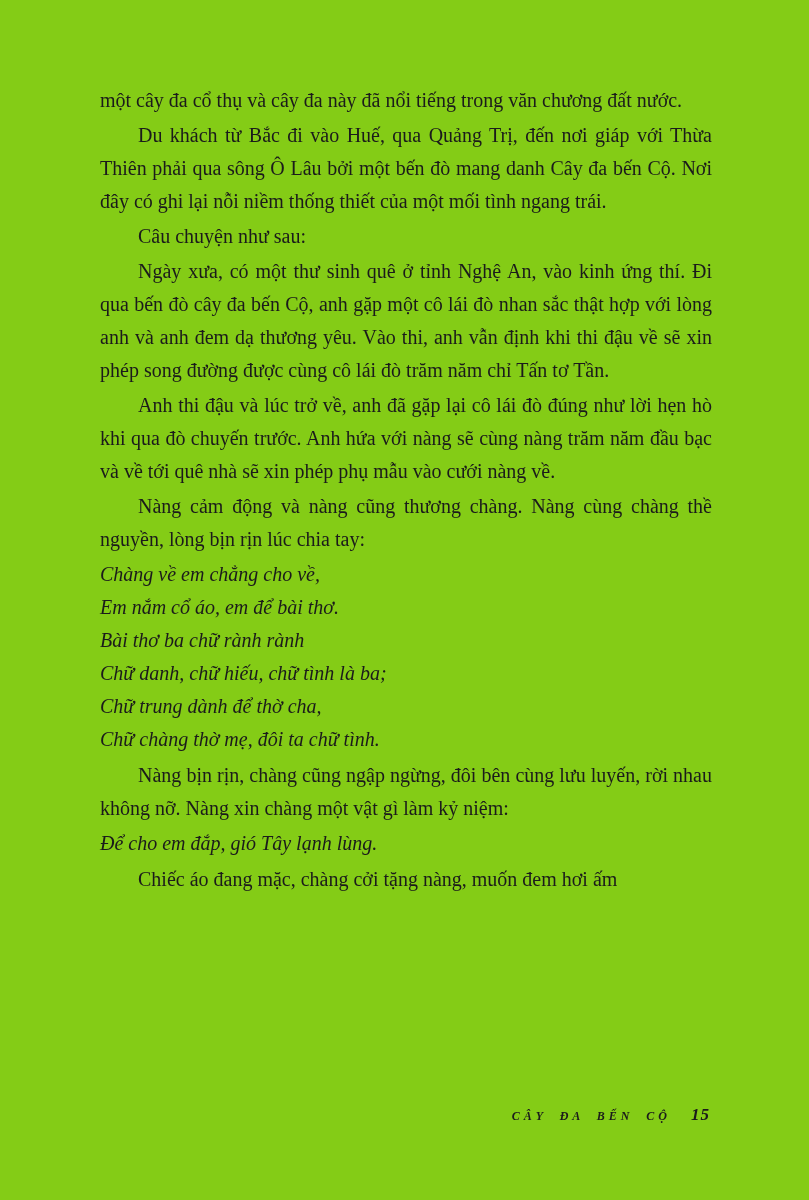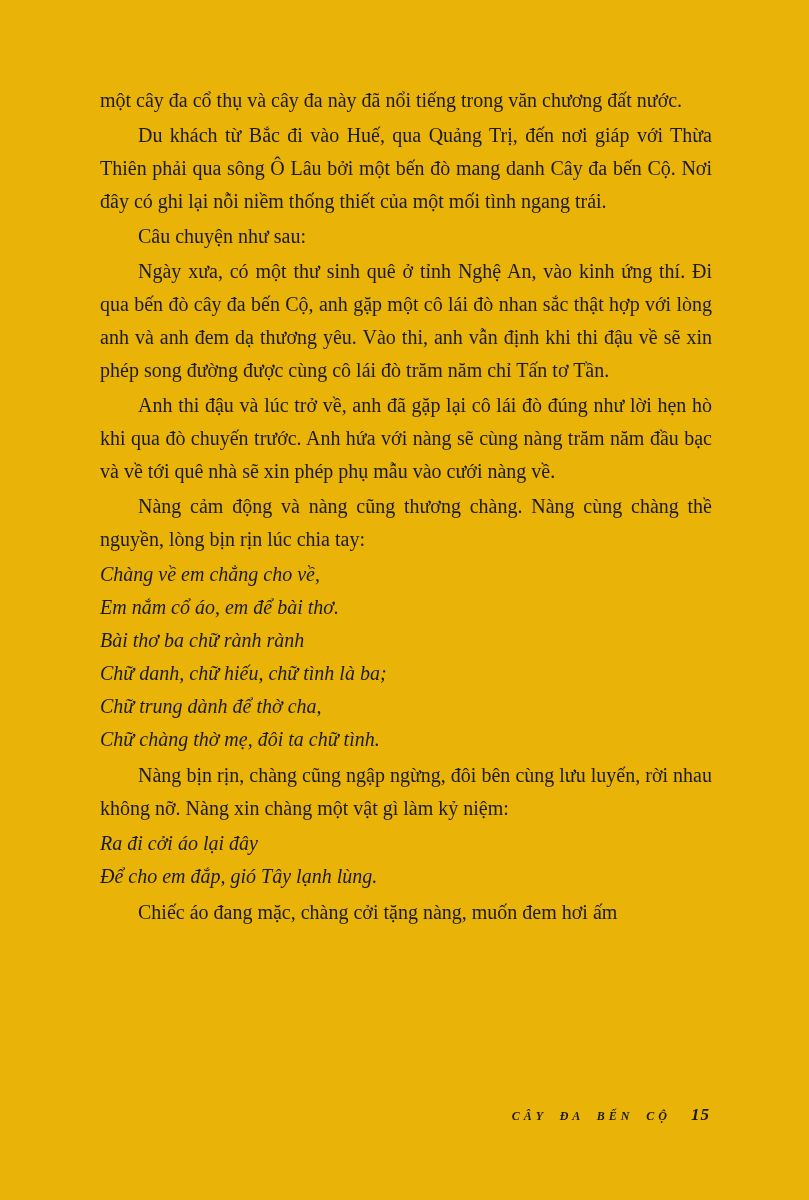--- a/index.html
+++ b/index.html
@@ -4,21 +4,21 @@
 <style>
   html, body {
     margin: 0;
     padding: 0;
     background: #e8e8e8;
   }
   .page {
     position: relative;
     width: 809px;
     height: 1200px;
-    background: #eab308;
+    background: #84cc16;
     font-family: "Liberation Serif", "DejaVu Serif", serif;
     color: #1b1b1b;
     margin: 0 auto;
     overflow: hidden;
   }
   .text-block {
     position: absolute;
     left: 100px;
     top: 84px;
     width: 612px;
@@ -79,21 +79,20 @@
       <div class="verse-line">Em nắm cổ áo, em để bài thơ.</div>
       <div class="verse-line">Bài thơ ba chữ rành rành</div>
       <div class="verse-line">Chữ danh, chữ hiếu, chữ tình là ba;</div>
       <div class="verse-line">Chữ trung dành để thờ cha,</div>
       <div class="verse-line">Chữ chàng thờ mẹ, đôi ta chữ tình.</div>
     </div>
 
     <p class="body">Nàng bịn rịn, chàng cũng ngập ngừng, đôi bên cùng lưu luyến, rời nhau không nỡ. Nàng xin chàng một vật gì làm kỷ niệm:</p>
 
     <div class="verse">
-      <div class="verse-line">Ra đi cởi áo lại đây</div>
       <div class="verse-line">Để cho em đắp, gió Tây lạnh lùng.</div>
     </div>
 
     <p class="body">Chiếc áo đang mặc, chàng cởi tặng nàng, muốn đem hơi ấm</p>
   </main>
 
   <footer class="footer">
     <span class="running-title">CÂY ĐA BẾN CỘ</span>
     <span class="page-number">15</span>
   </footer>

